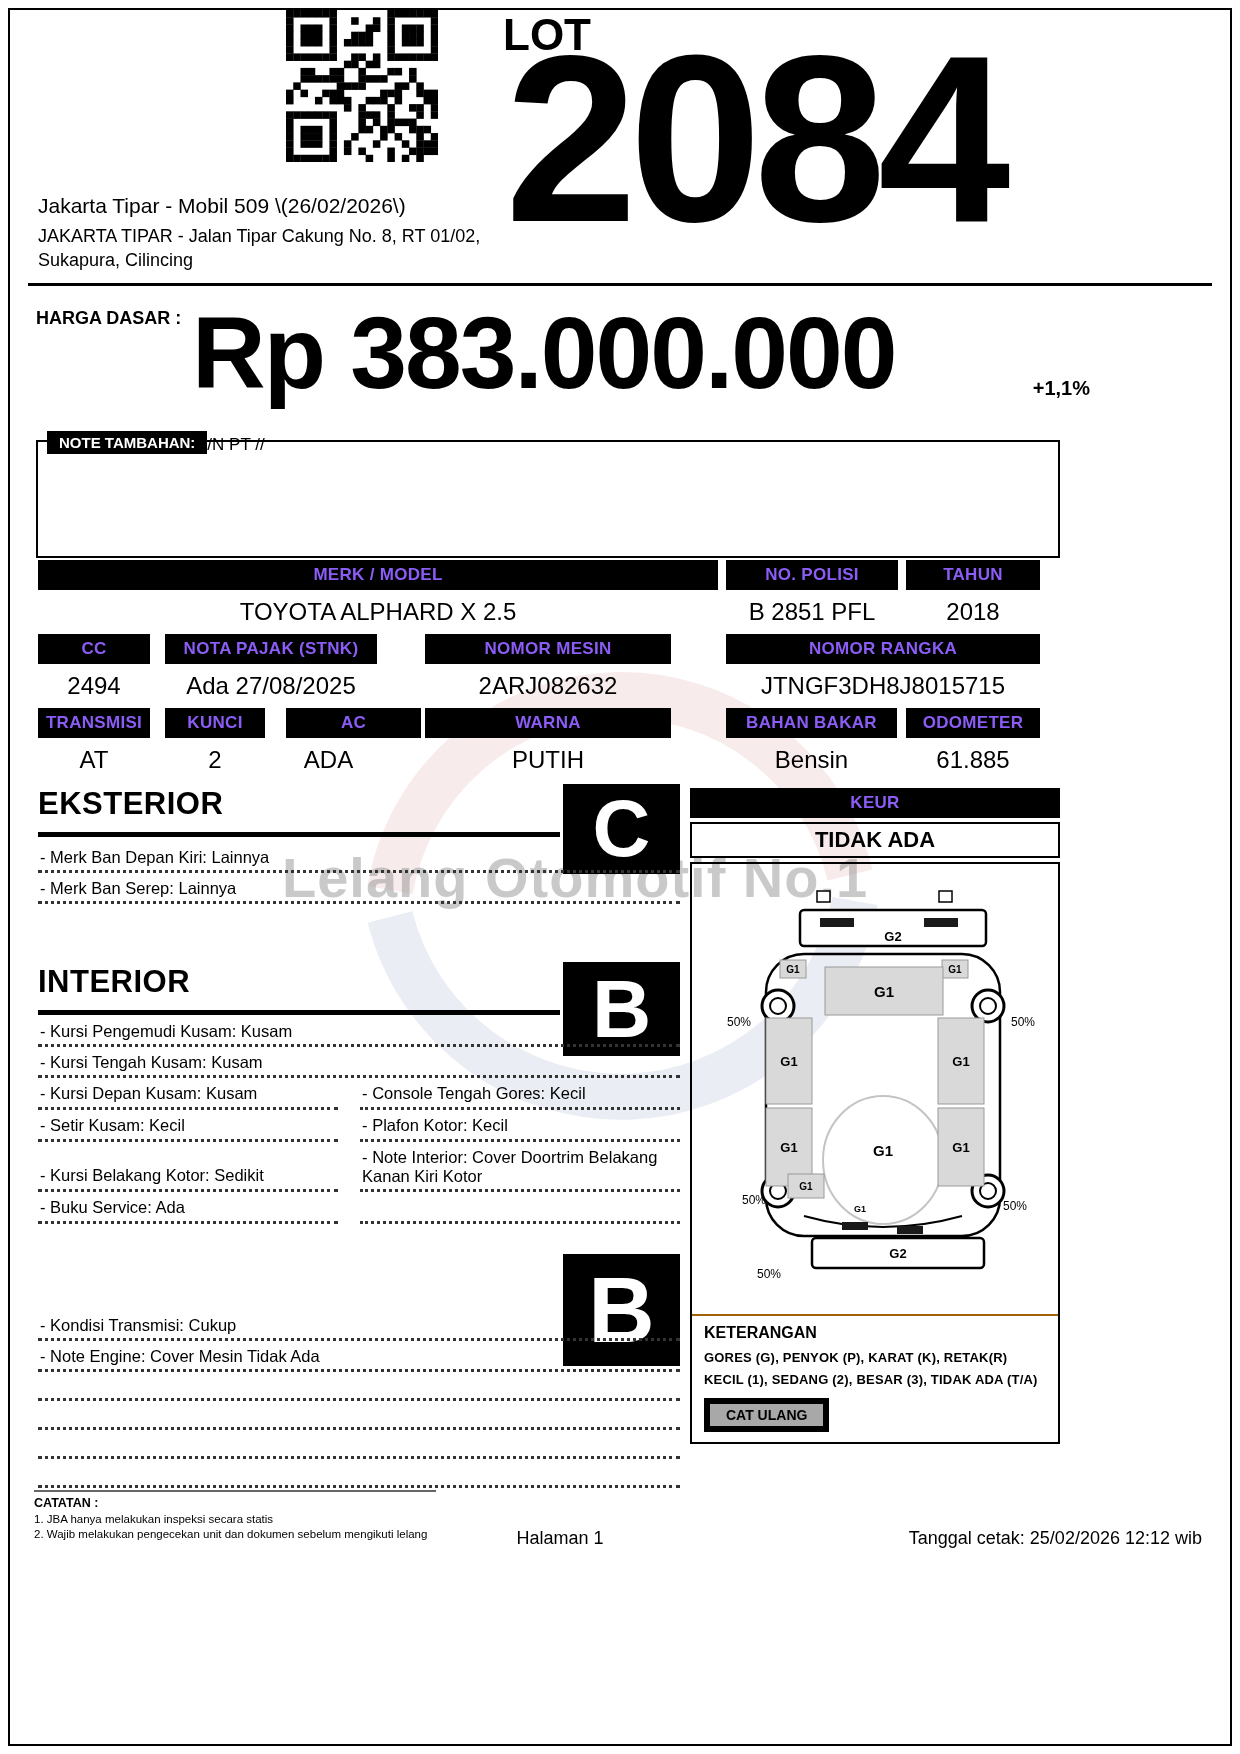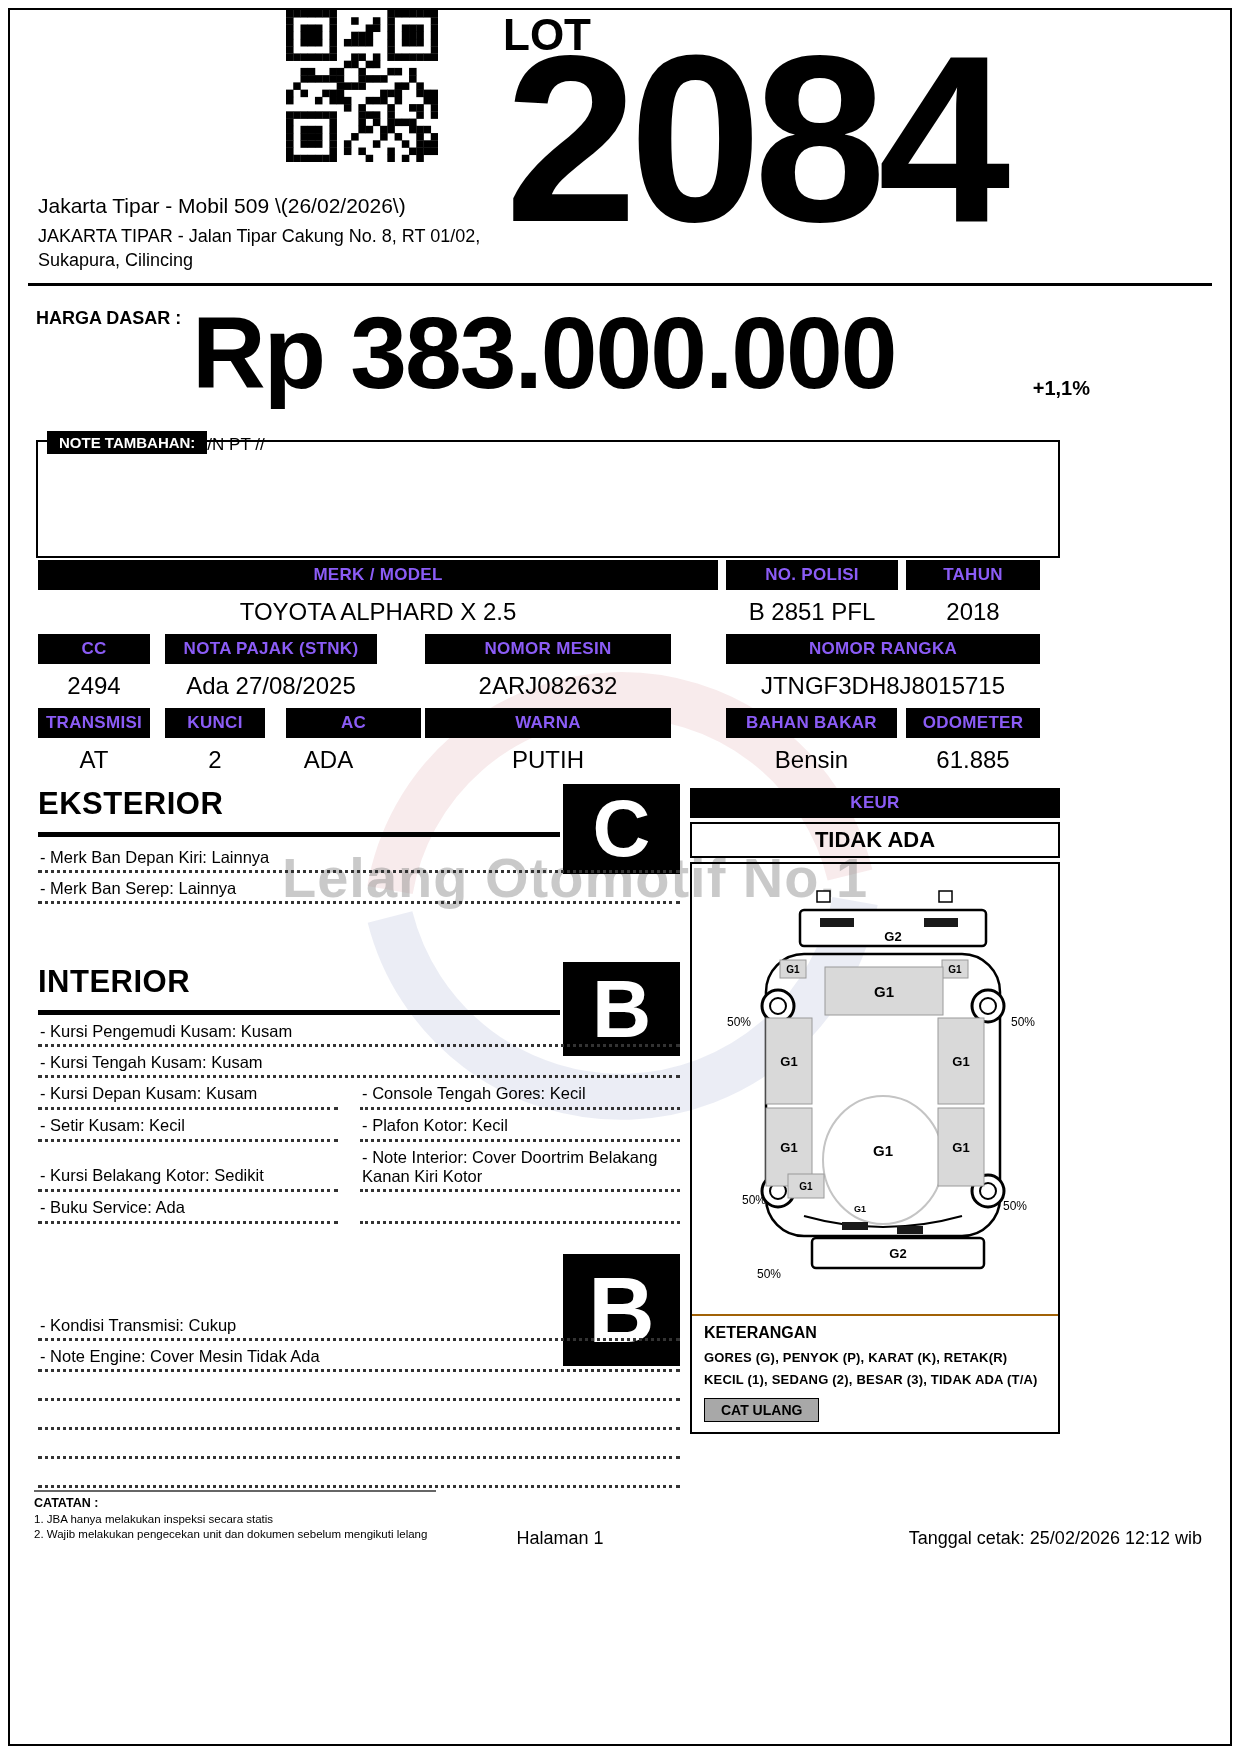--- a/index.html
+++ b/index.html
@@ -36,21 +36,21 @@
   .cell-r{width:320px;}
   .empty-row{height:26px;border-bottom:3px dotted #333;}
   .keur-hdr{width:370px;}
   .keur-val{width:366px;height:32px;border:2px solid #000;display:flex;align-items:center;
             justify-content:center;font-size:22px;font-weight:bold;}
   .panel{width:366px;border:2px solid #000;background:transparent;}
   .diagram-area{height:450px;border-bottom:2px solid #a16207;}
   .ket-area{padding:8px 12px 10px 12px;}
   .ket-title{font-size:16px;font-weight:bold;margin-bottom:8px;}
   .ket-line{font-size:13px;font-weight:bold;margin-bottom:7px;letter-spacing:.2px;}
-  .ket-badge{display:inline-block;background:#a8a8a8;border:1px solid #000000;color:#000;
+  .ket-badge{display:inline-block;background:#a8a8a8;border:6px solid #000000;color:#000;
              font-size:14px;font-weight:bold;padding:3px 16px;margin-top:4px;}
   .catatan{width:402px;border-top:2px solid #666;padding-top:4px;}
   .catatan-label{font-size:12.5px;font-weight:bold;margin-bottom:2px;}
   .catatan-item{font-size:11.5px;line-height:1.3;}
   .page-num{width:180px;text-align:center;font-size:18px;}
   .print-date{font-size:18px;}
   .dg-t{font-weight:bold;text-anchor:middle;fill:#000;}
   .pc-t{text-anchor:middle;fill:#000;}
 </style>
 </head>

